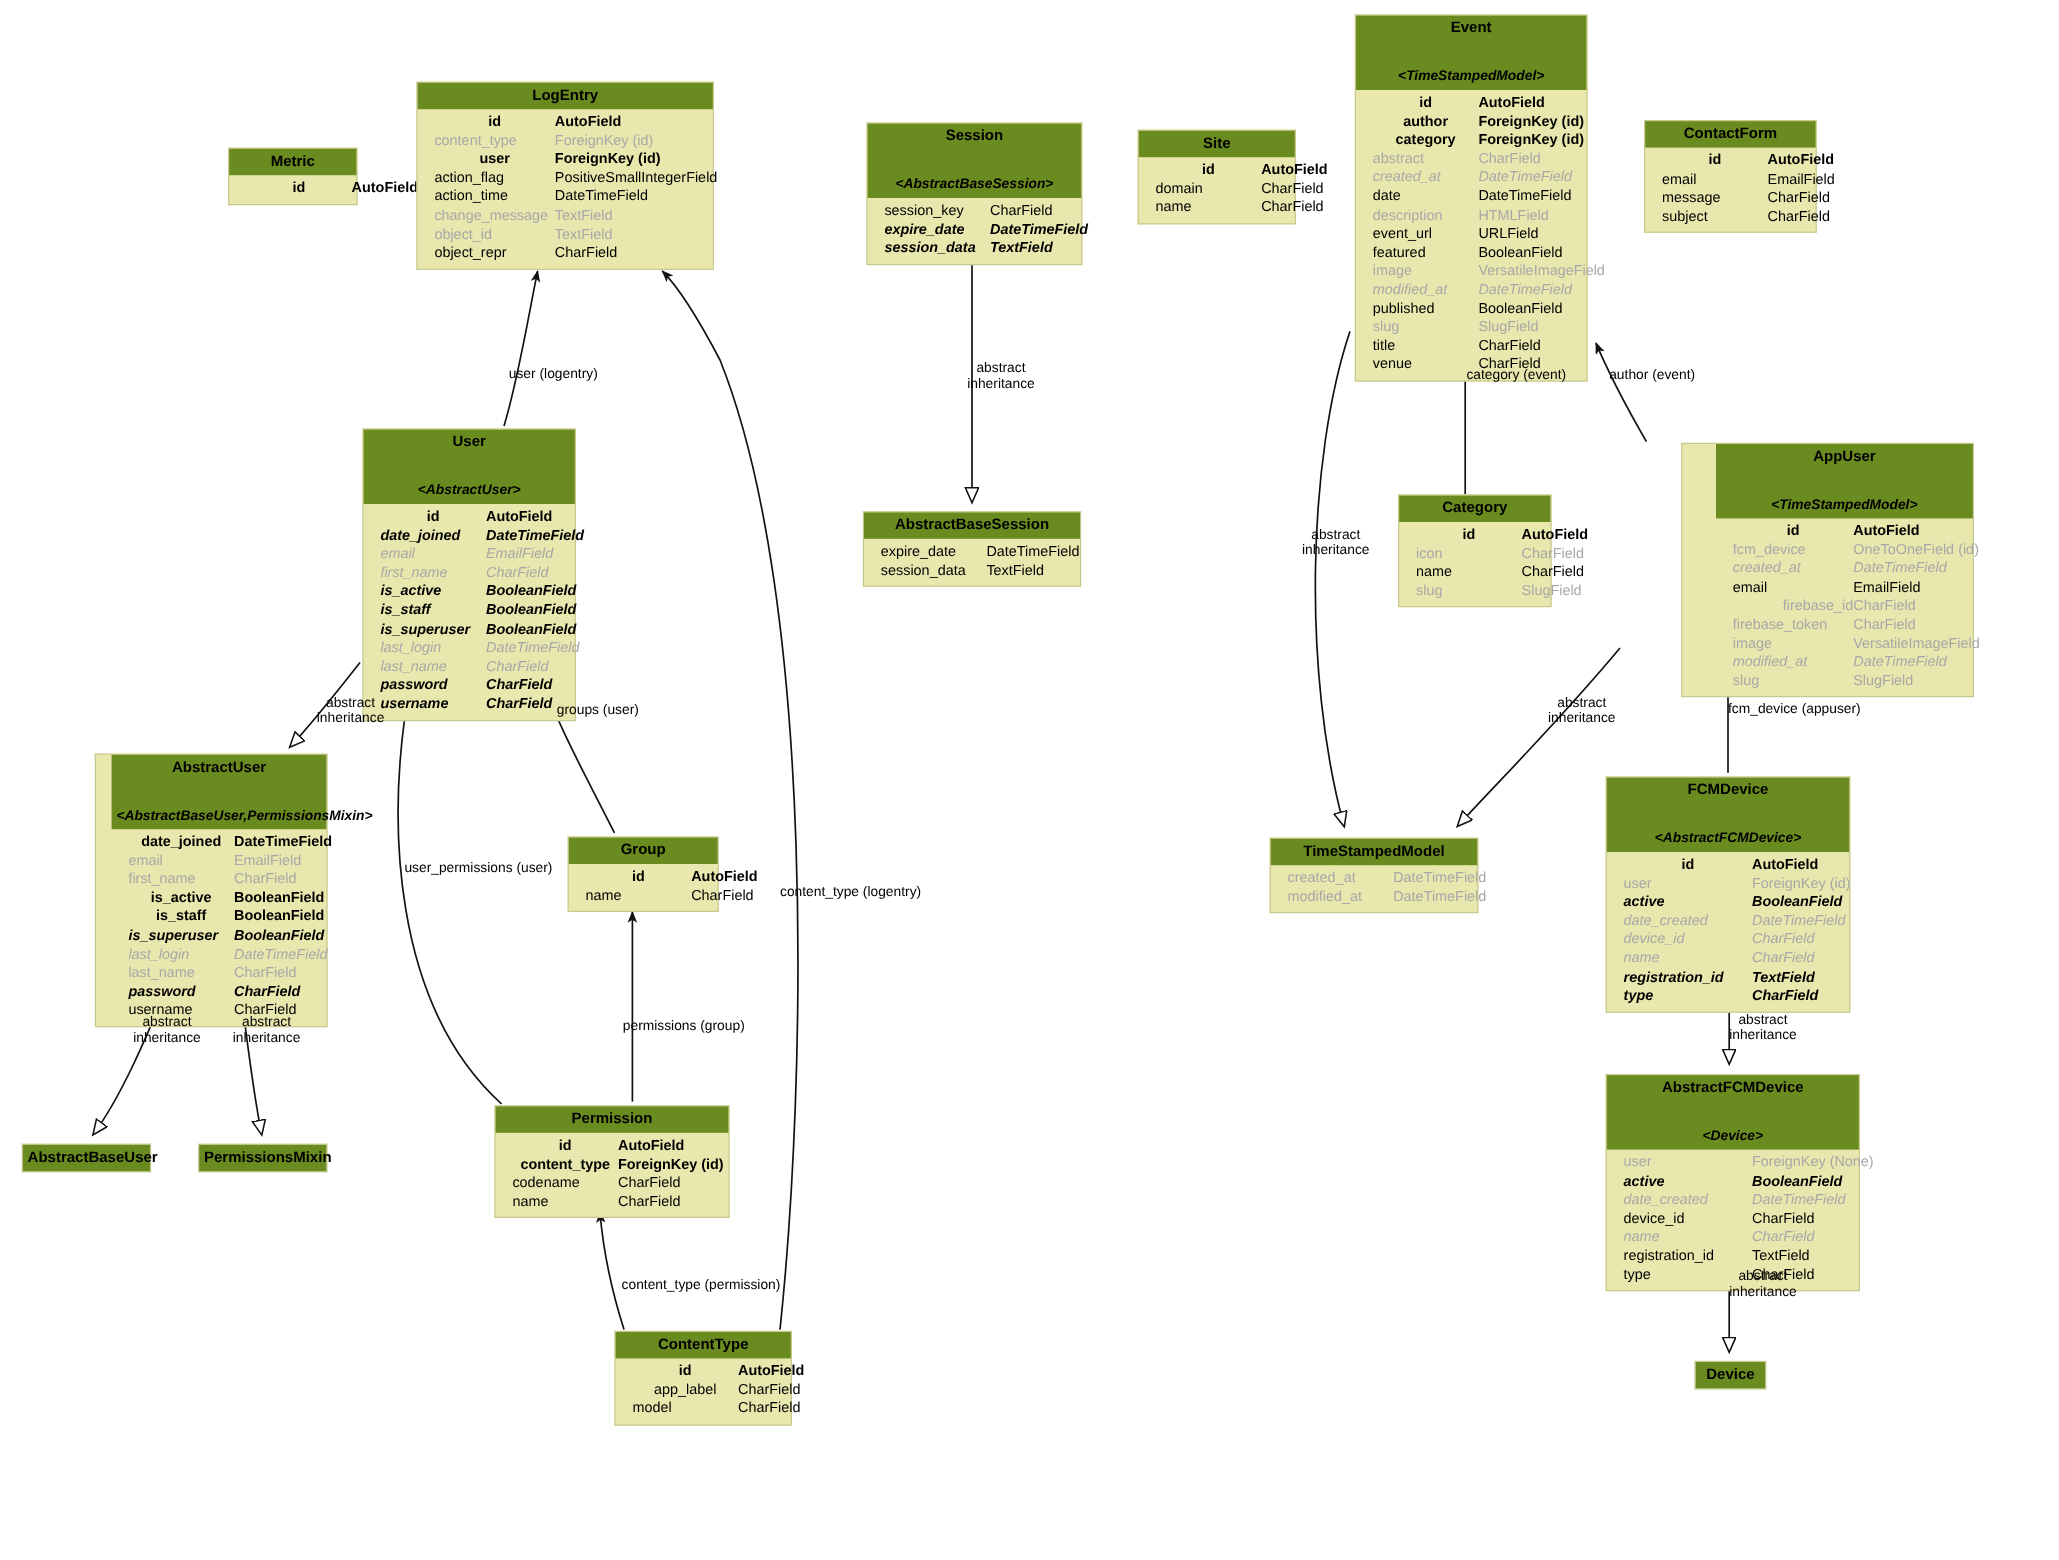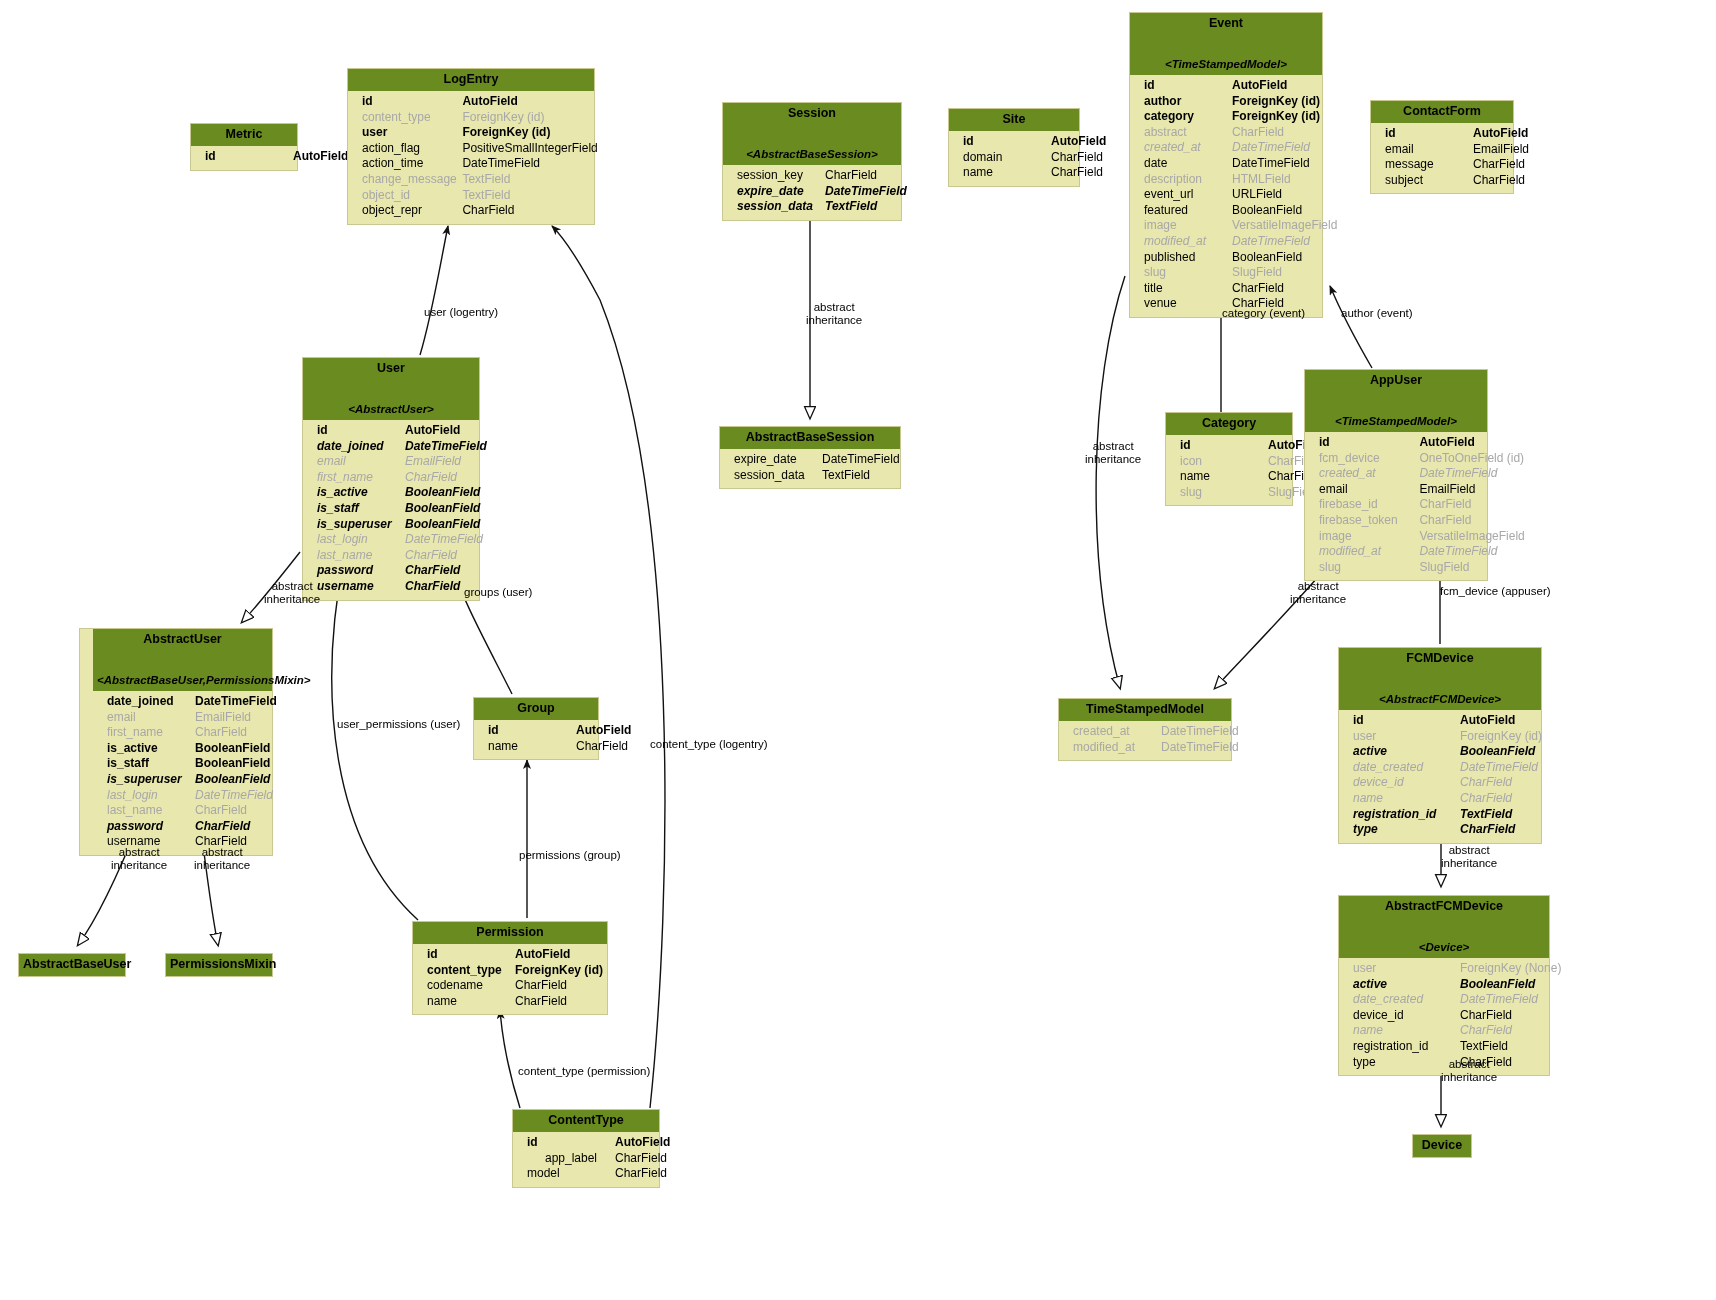--- a/index.html
+++ b/index.html
@@ -37,21 +37,21 @@
   .row{
     display:flex;
     font-size:12px;
     line-height:15.6px;
     padding:0 8px 0 14px;
     white-space:nowrap;
   }
   .fname{flex:0 0 auto;}
   .ftype{flex:0 0 auto;}
   
-  .s-bold  .fname,.s-bold  .ftype{font-weight:bold;color:#000;}
+  .s-bold  .fname,.s-bold  .ftype{font-weight:bold;color:#000;text-align:center;}
   .s-bi    .fname,.s-bi    .ftype{font-weight:bold;font-style:italic;color:#000;}
   .s-plain .fname,.s-plain .ftype{font-weight:normal;color:#000;}
   .s-grey  .fname,.s-grey  .ftype{font-weight:normal;color:#a8a8a8;}
   .s-greyi .fname,.s-greyi .ftype{font-weight:normal;font-style:italic;color:#a8a8a8;}
 
   .edgelabel{
     position:absolute;
     font-size:11.5px;
     line-height:13px;
     color:#000;
@@ -306,41 +306,41 @@
           <div class="row s-plain">
             <span class="fname" style="width: 88px;">name</span>
             <span class="ftype">CharField</span>
           </div>
           <div class="row s-grey">
             <span class="fname" style="width: 88px;">slug</span>
             <span class="ftype">SlugField</span>
           </div>
         </div>
       </div>
-      <div class="klass" style="left: 1304px; top: 369px; width: 184px;">
+      <div class="klass" style="left: 1401px; top: 369px; width: 244px; padding-left: 28px;">
         <div class="khead"><span>AppUser</span><span class="kstereo">&lt;TimeStampedModel&gt;</span></div>
         <div class="kbody">
           <div class="row s-bold">
             <span class="fname" style="width: 100.4px;">id</span>
             <span class="ftype">AutoField</span>
           </div>
           <div class="row s-grey">
             <span class="fname" style="width: 100.4px;">fcm_device</span>
             <span class="ftype">OneToOneField (id)</span>
           </div>
           <div class="row s-greyi">
             <span class="fname" style="width: 100.4px;">created_at</span>
             <span class="ftype">DateTimeField</span>
           </div>
           <div class="row s-plain">
             <span class="fname" style="width: 100.4px;">email</span>
             <span class="ftype">EmailField</span>
           </div>
           <div class="row s-grey">
-            <span class="fname" style="width: 100.4px;">firebase_id</span>
+            <span class="fname" style="width: 100.4px; text-align: right;">firebase_id</span>
             <span class="ftype">CharField</span>
           </div>
           <div class="row s-grey">
             <span class="fname" style="width: 100.4px;">firebase_token</span>
             <span class="ftype">CharField</span>
           </div>
           <div class="row s-grey">
             <span class="fname" style="width: 100.4px;">image</span>
             <span class="ftype">VersatileImageField</span>
           </div>

